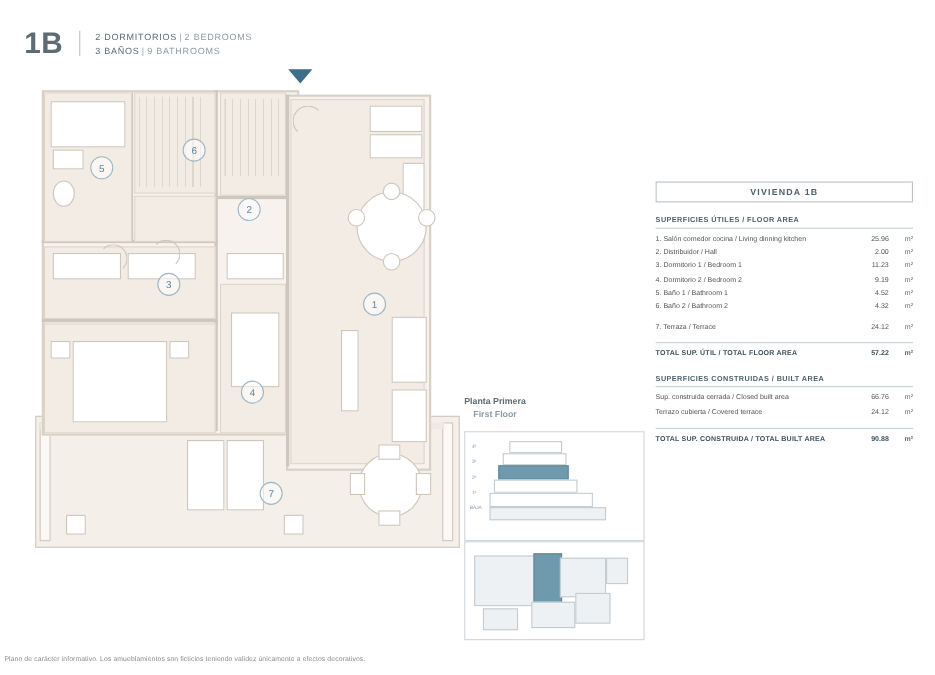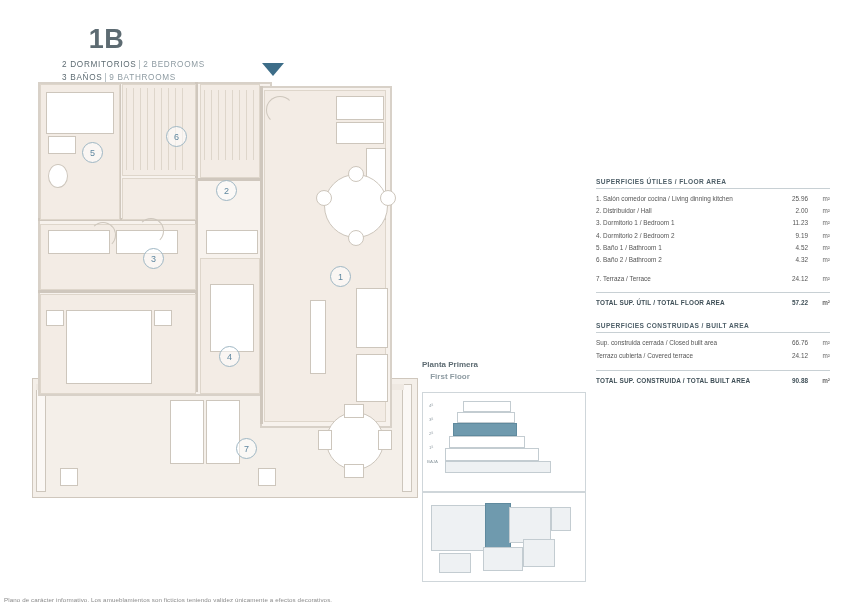--- a/index.html
+++ b/index.html
@@ -15,22 +15,21 @@
     color: #4a4a4a;
     overflow: hidden;
   }
 
   
   .header {
     position: absolute;
     left: 22px;
     top: 26px;
     display: flex;
-    align-items: center;
-    flex-direction: column;
+    align-items: flex-end;
   }
   .unit-code {
     font-size: 27px;
     font-weight: bold;
     letter-spacing: 0.5px;
     color: #5d6b72;
     line-height: 1;
     padding-right: 14px;
   }
   .header-divider {
@@ -43,21 +42,20 @@
   .header-lines {
     padding-left: 14px;
     padding-top: 2px;
   }
   .header-line {
     font-size: 8.2px;
     letter-spacing: 0.7px;
     color: #5d6b72;
     line-height: 1.55;
     white-space: nowrap;
-    margin-left: 26px;
   }
   .header-line .sep {
     color: #9aa8ae;
     padding: 0 2px;
   }
   .header-line .alt {
     color: #8e9ba2;
   }
 
   
@@ -366,20 +364,21 @@
   <div class="kp-shape grey" style="left:8px; top:12px; width:60px; height:44px;"></div>
   <div class="kp-shape hl" style="left:62px; top:10px; width:24px; height:50px;"></div>
   <div class="kp-shape grey" style="left:86px; top:14px; width:40px; height:34px;"></div>
   <div class="kp-shape grey" style="left:60px; top:54px; width:38px; height:22px;"></div>
   <div class="kp-shape grey" style="left:100px; top:46px; width:30px; height:26px;"></div>
   <div class="kp-shape grey" style="left:128px; top:14px; width:18px; height:22px;"></div>
   <div class="kp-shape grey" style="left:16px; top:60px; width:30px; height:18px;"></div>
 </div>
 
 <div class="panel">
+  <div class="panel-title-box">VIVIENDA 1B</div>
 
   <div class="panel-section-title">SUPERFICIES ÚTILES / FLOOR AREA</div>
   <div class="rule"></div>
 
   <div class="row">
     <span class="label">1. Salón comedor cocina / Living dinning kitchen</span>
     <span class="value">25.96</span>
     <span class="unit">m²</span>
   </div>
   <div class="row">

